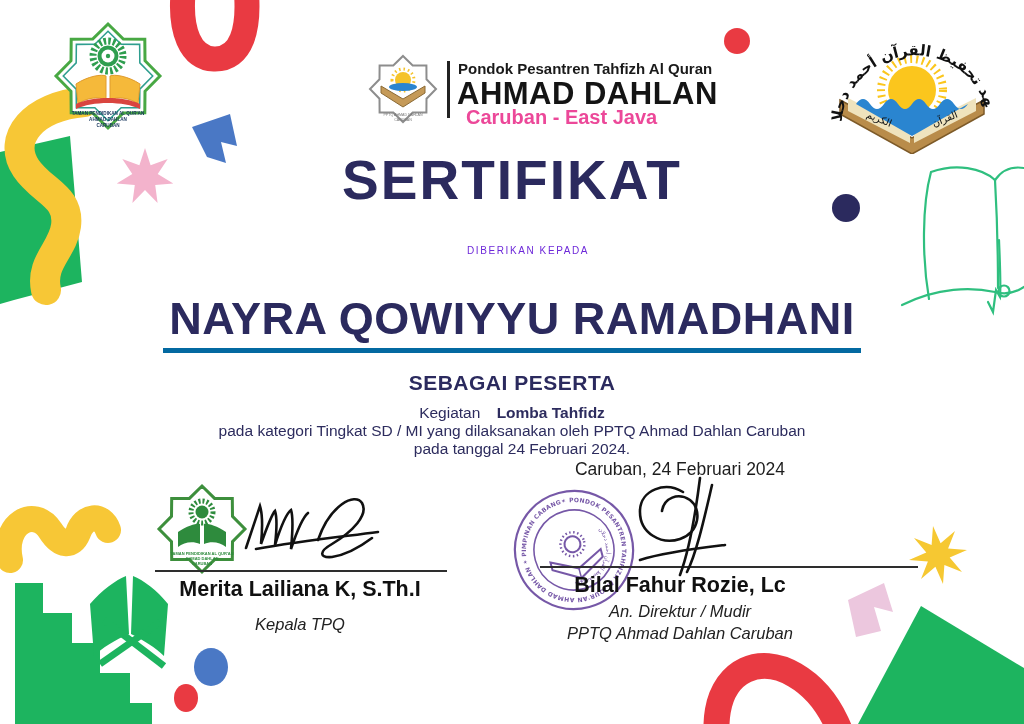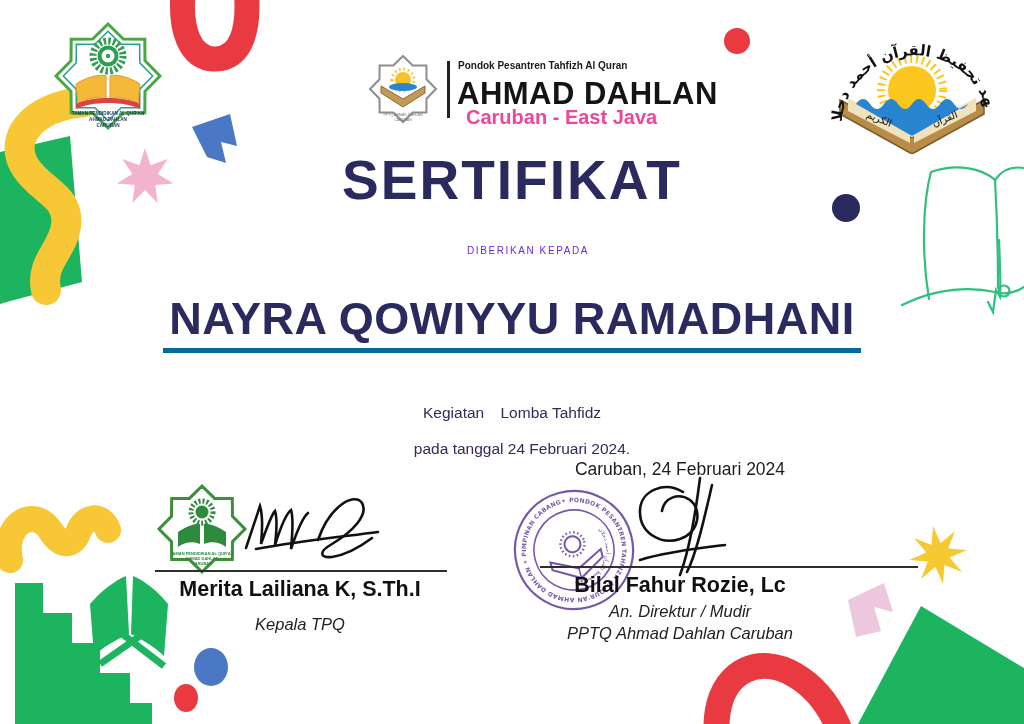--- a/index.html
+++ b/index.html
@@ -12,29 +12,29 @@
   .sig{z-index:3;}
   .txt{z-index:4;}
   .center{text-align:center;width:100%;left:0;}
   .title{top:148px;font-size:55px;font-weight:bold;color:#2b2a5e;letter-spacing:2px;}
   .given{top:245px;font-size:10px;font-weight:500;color:#6d28d9;letter-spacing:1.6px;margin-left:16px;}
   .recip{top:293px;}
   .recip span{display:inline-block;font-size:45px;font-weight:bold;color:#2b2a5e;
               border-bottom:5px solid #0369a1;padding:0 6px 3px 6px;letter-spacing:0.5px;}
   .role{top:371px;font-size:21px;font-weight:bold;color:#2b2a5e;letter-spacing:0.5px;}
   .body-l1{top:404px;font-size:15.5px;color:#2d2c5e;}
-  .body-l1 b{font-weight:normal;padding-left:12px;}
+  .body-l1 b{font-weight:bold;padding-left:12px;}
   .body-l2{top:422px;font-size:15.5px;color:#2d2c5e;}
   .body-l3{top:440px;font-size:15.5px;color:#2d2c5e;padding-left:10px;}
   .pdate{left:495px;width:370px;top:459px;text-align:center;font-size:17.5px;
          color:#1d1d1d;}
   .hline{background:#2e2e2e;height:2px;z-index:2;}
   .sig-name{font-size:21.5px;font-weight:bold;color:#101010;text-align:center;}
   .sig-title{font-size:16.5px;font-style:italic;color:#222;text-align:center;}
-  .hdr-l1{left:458px;top:60px;font-size:10px;font-weight:bold;color:#1a1a1a;}
+  .hdr-l1{left:458px;top:60px;font-size:15px;font-weight:bold;color:#1a1a1a;}
   .hdr-l2{left:457px;top:76px;font-size:31px;font-weight:bold;color:#141414;letter-spacing:0.5px;}
   .hdr-l3{left:466px;top:106px;font-size:20px;font-weight:600;color:#ec4899;}
   .vdiv{left:447px;top:61px;width:3px;height:57px;background:#222;z-index:2;}
   .ar{font-family:"DejaVu Sans",sans-serif;}
 </style>
 </head>
 <body>
 
 <div class="cert">
 
@@ -125,21 +125,23 @@
     <text font-size="15" font-weight="bold" fill="#111">
       <textPath href="#arcAr" startOffset="50%" text-anchor="middle">معهد تحفيظ القرآن أحمد دحلان</textPath>
     </text>
   </svg>
 
   <div class="abs txt center title">SERTIFIKAT</div>
   <div class="abs txt center given">DIBERIKAN KEPADA</div>
   <div class="abs txt center recip">
     <span>NAYRA QOWIYYU RAMADHANI</span>
   </div>
+  <div class="abs txt center role">SEBAGAI PESERTA</div>
   <div class="abs txt center body-l1"><span>Kegiatan </span><b>Lomba Tahfidz</b></div>
+  <div class="abs txt center body-l2">pada kategori Tingkat SD / MI yang dilaksanakan oleh PPTQ Ahmad Dahlan Caruban</div>
   <div class="abs txt center body-l3">pada tanggal 24 Februari 2024.</div>
   <div class="abs txt pdate">Caruban, 24 Februari 2024</div>
 
   <svg class="abs logo" style="left:150px;top:482px;" width="104" height="100" viewBox="0 0 104 100">
     <polygon points="52,6 64.6,18.4 82.3,18.6 82.5,36.3 95,49 82.5,61.7 82.3,79.4 64.6,79.6 52,92 39.4,79.6 21.7,79.4 21.5,61.7 9,49 21.5,36.3 21.7,18.6 39.4,18.4" fill="#ffffff" stroke="#3d8f3c" stroke-width="3" transform="translate(0,-2)"></polygon>
     <circle cx="52" cy="30" r="11" fill="none" stroke="#2e8b3d" stroke-width="5" stroke-dasharray="2 2"></circle>
     <circle cx="52" cy="30" r="6.5" fill="#2e8b3d"></circle>
     <g fill="#2e8b3d">
       <path d="M28,50 C38,43 48,41 50,42 L50,62 C43,59 34,60 28,65 Z"></path>
       <path d="M76,50 C66,43 56,41 54,42 L54,62 C61,59 70,60 76,65 Z"></path>

